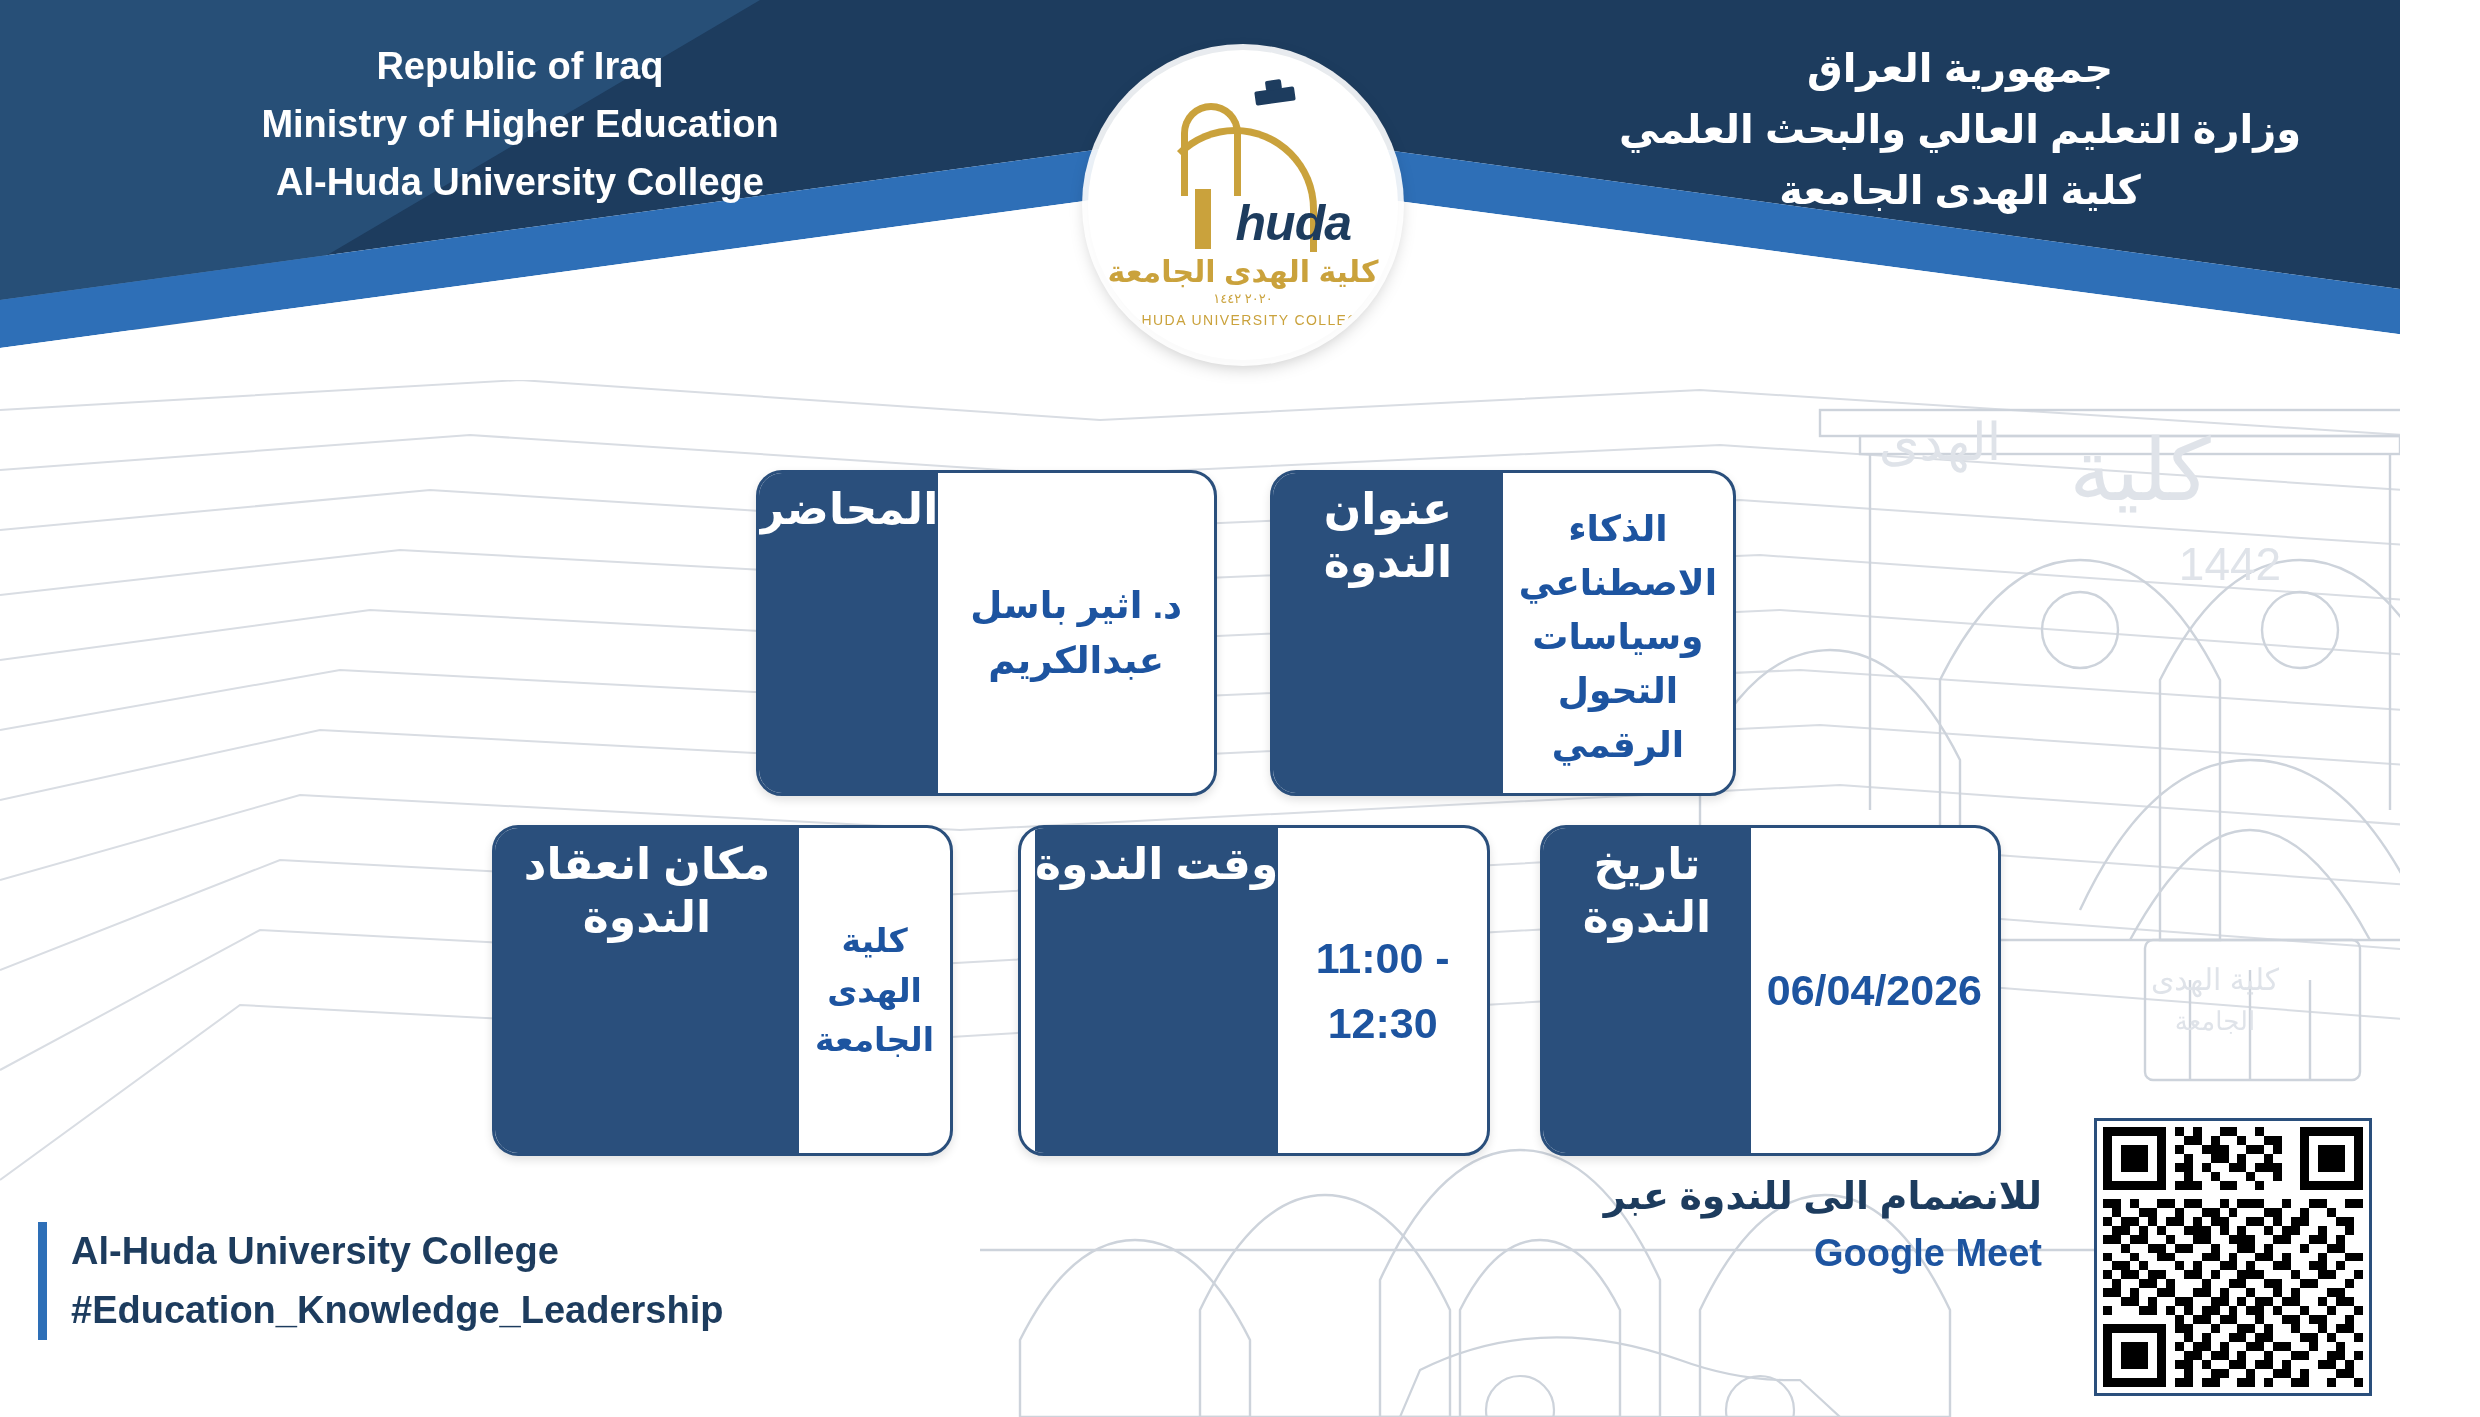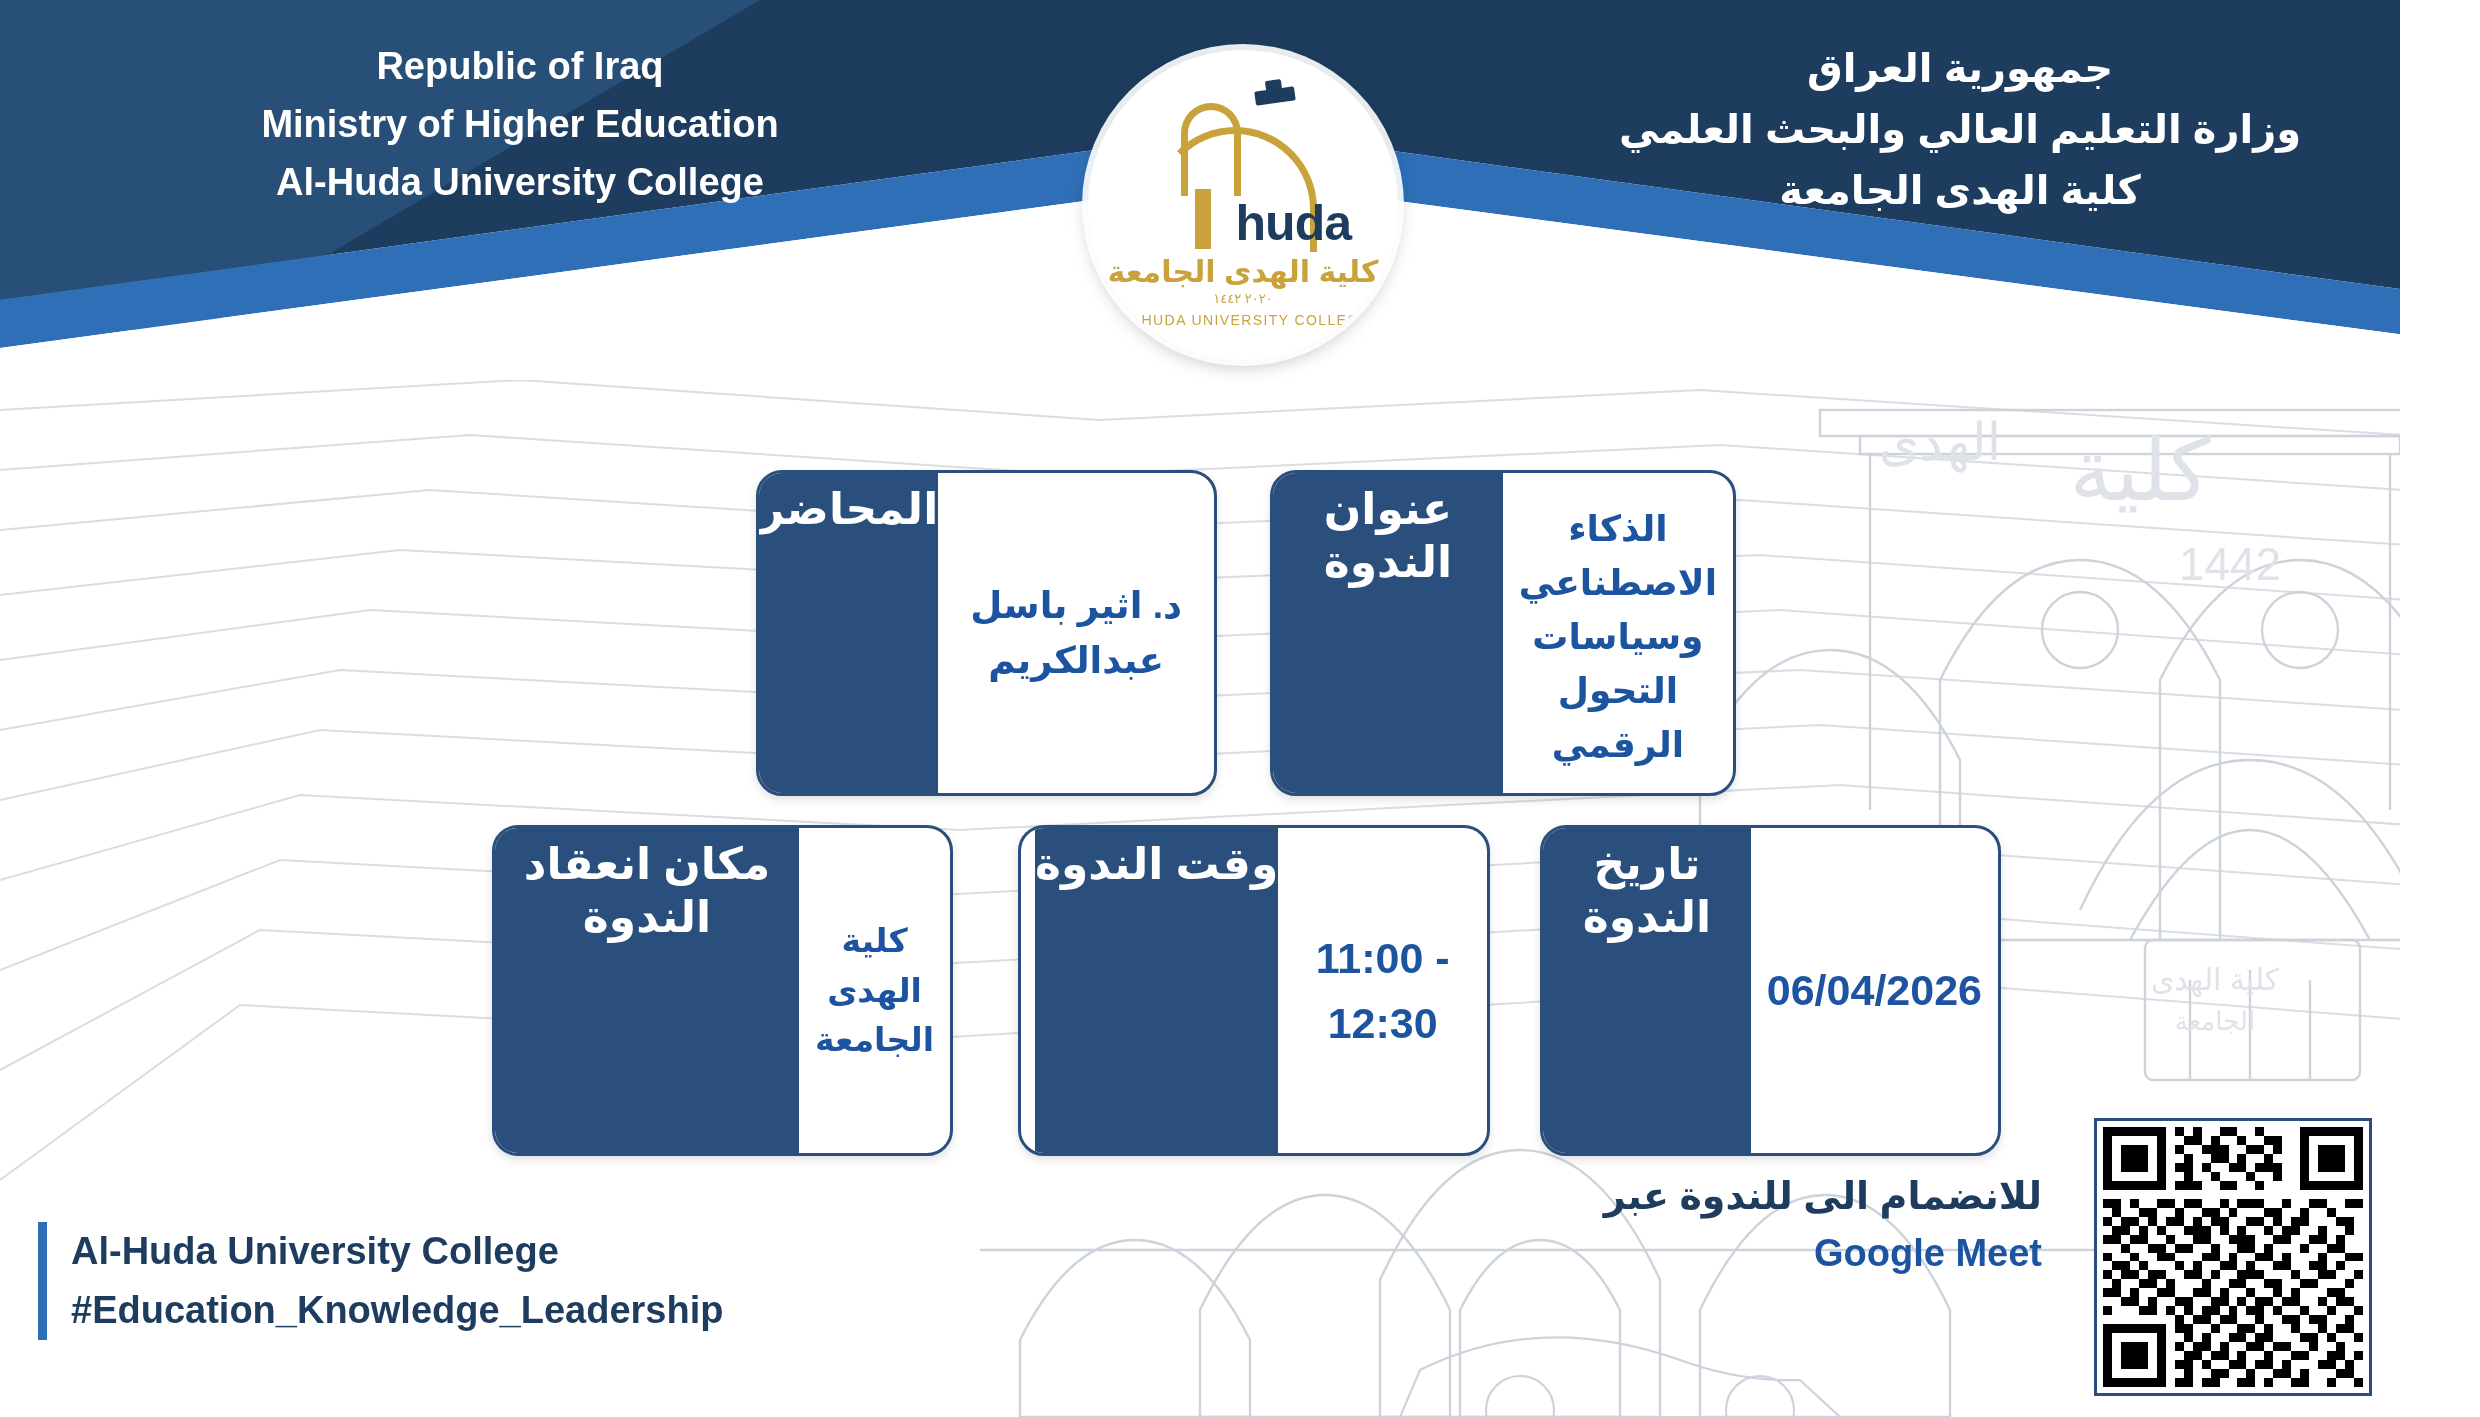--- a/index.html
+++ b/index.html
@@ -143,20 +143,21 @@
     width: 16px; height: 10px;
     background: #1d3c5e;
     border-radius: 2px;
   }
   .logo-word {
     position: absolute;
     right: 2px; bottom: 6px;
     font-size: 50px;
     font-weight: bold;
     color: #1d3c5e;
+    font-style: italic;
     letter-spacing: -1px;
   }
   .logo-ar {
     font-size: 30px;
     color: #caa23c;
     direction: rtl;
     font-weight: bold;
     margin-top: -4px;
   }
   .logo-year {

